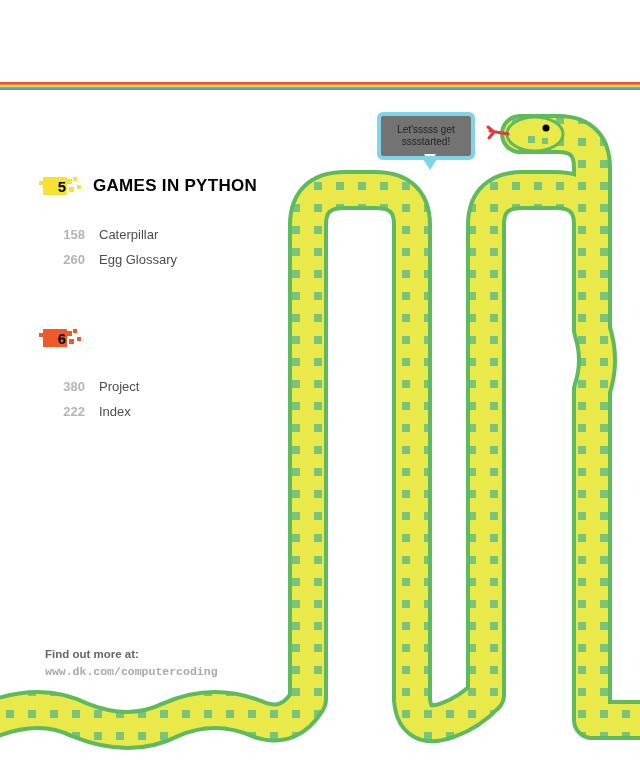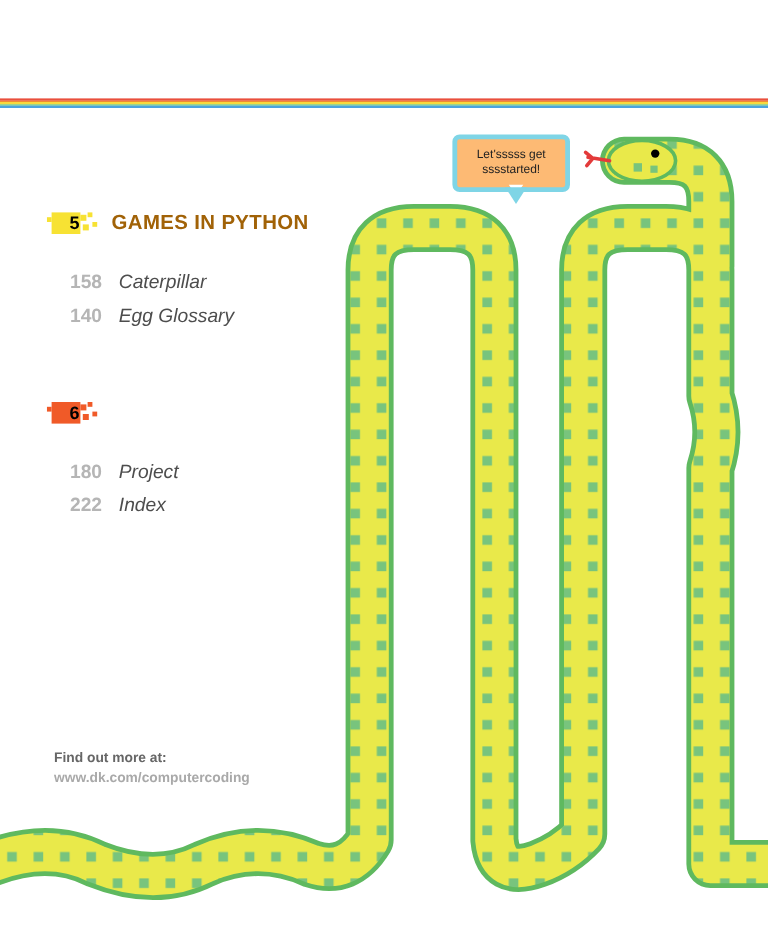--- a/index.html
+++ b/index.html
@@ -46,59 +46,59 @@
     margin-left: 0px;
     margin-right: 14px;
     position: relative;
   }
   .chapter-badge svg { position: absolute; left: -6px; top: -4px; }
   .chapter-badge span { position: relative; z-index: 2; }
   .section-title {
     font-size: 17px;
     font-weight: 800;
     letter-spacing: 0.3px;
-    color: #a16207;
+    color: #000000;
     text-transform: uppercase;
   }
   .toc-list { list-style: none; }
   .toc-list li {
     display: flex;
     align-items: flex-start;
-    font-size: 16px;
+    font-size: 13px;
     margin-bottom: 10px;
   }
   .toc-page {
     width: 40px;
     text-align: right;
     color: #b5b5b5;
     font-weight: 700;
     margin-right: 14px;
   }
-  .toc-title { color: #4d4d4d; font-style: italic; }
+  .toc-title { color: #4d4d4d; }
 
   .footer-link {
     position: absolute;
     left: 45px;
-    top: 624px;
+    top: 646px;
     font-size: 11.5px;
     line-height: 1.5;
   }
   .footer-link .line1 { color: #666; font-weight: 600; }
-  .footer-link .line2 { color: #a9a9a9; font-weight: 700; }
+  .footer-link .line2 { color: #a9a9a9; font-weight: 700; font-family: Liberation Mono, monospace; }
 
   
   .speech {
     position: absolute;
     left: 377px;
     top: 112px;
     width: 98px;
     height: 48px;
     border: 4px solid #7fd5e6;
     border-radius: 6px;
-    background: #fdba74;
+    background: #737373;
     display: flex;
     align-items: center;
     justify-content: center;
     text-align: center;
     font-size: 10px;
     line-height: 1.25;
     color: #222;
   }
   .speech::after {
     content: "";
@@ -162,21 +162,21 @@
         <span>5</span>
       </div>
       <div class="section-title">GAMES IN PYTHON</div>
     </div>
     <ul class="toc-list">
       <li>
         <span class="toc-page">158</span>
         <span class="toc-title">Caterpillar</span>
       </li>
       <li>
-        <span class="toc-page">140</span>
+        <span class="toc-page">260</span>
         <span class="toc-title">Egg Glossary</span>
       </li>
     </ul>
   </div>
 
   <div class="section">
     <div class="section-head">
       <div class="chapter-badge">
         <svg width="50" height="30" viewBox="0 0 50 30">
           <g fill="#f05a28">
@@ -186,21 +186,21 @@
             <rect x="30" y="16" width="5" height="5"></rect>
             <rect x="38" y="14" width="4" height="4"></rect>
             <rect x="0" y="10" width="4" height="4"></rect>
           </g>
         </svg>
         <span>6</span>
       </div>
     </div>
     <ul class="toc-list">
       <li>
-        <span class="toc-page">180</span>
+        <span class="toc-page">380</span>
         <span class="toc-title">Project</span>
       </li>
       <li>
         <span class="toc-page">222</span>
         <span class="toc-title">Index</span>
       </li>
     </ul>
   </div>
 
 </div>

